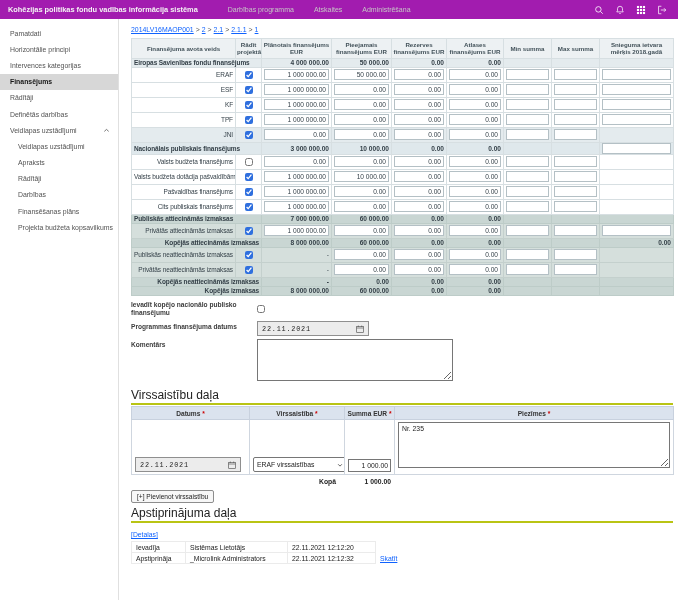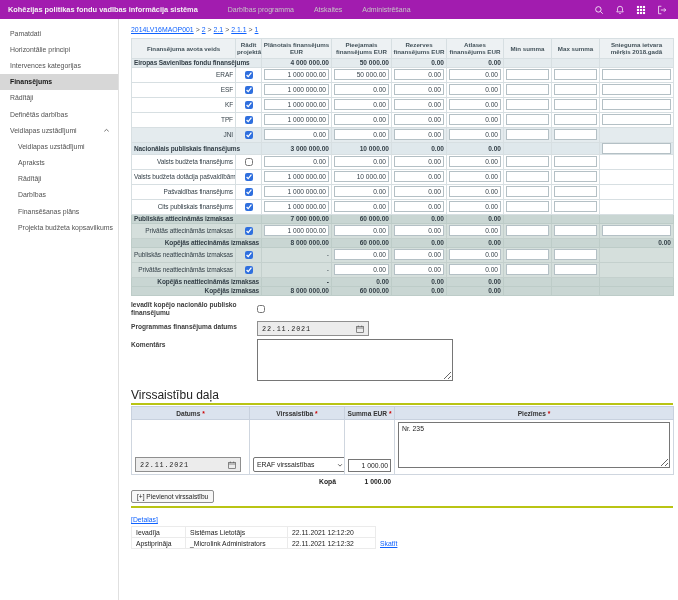--- a/index.html
+++ b/index.html
@@ -625,20 +625,21 @@
       </tbody>
     </table>
     <div class="vtotal">
       <div class="vt-l">Kopā</div>
       <div class="vt-v">1 000.00</div>
     </div>
     <button class="add-btn">[+] Pievienot virssaistību</button>
   </section>
 
   <section class="approval">
+    <div class="sec-title">Apstiprinājuma daļa</div>
     <hr class="sec-rule">
     <a class="details-link">[Detaļas]</a>
     <table class="atable">
       <colgroup>
           <col style="width:54px">
           <col style="width:102px">
           <col style="width:88px">
           <col style="width:40px">
         </colgroup>
       <tbody id="appr-body">

